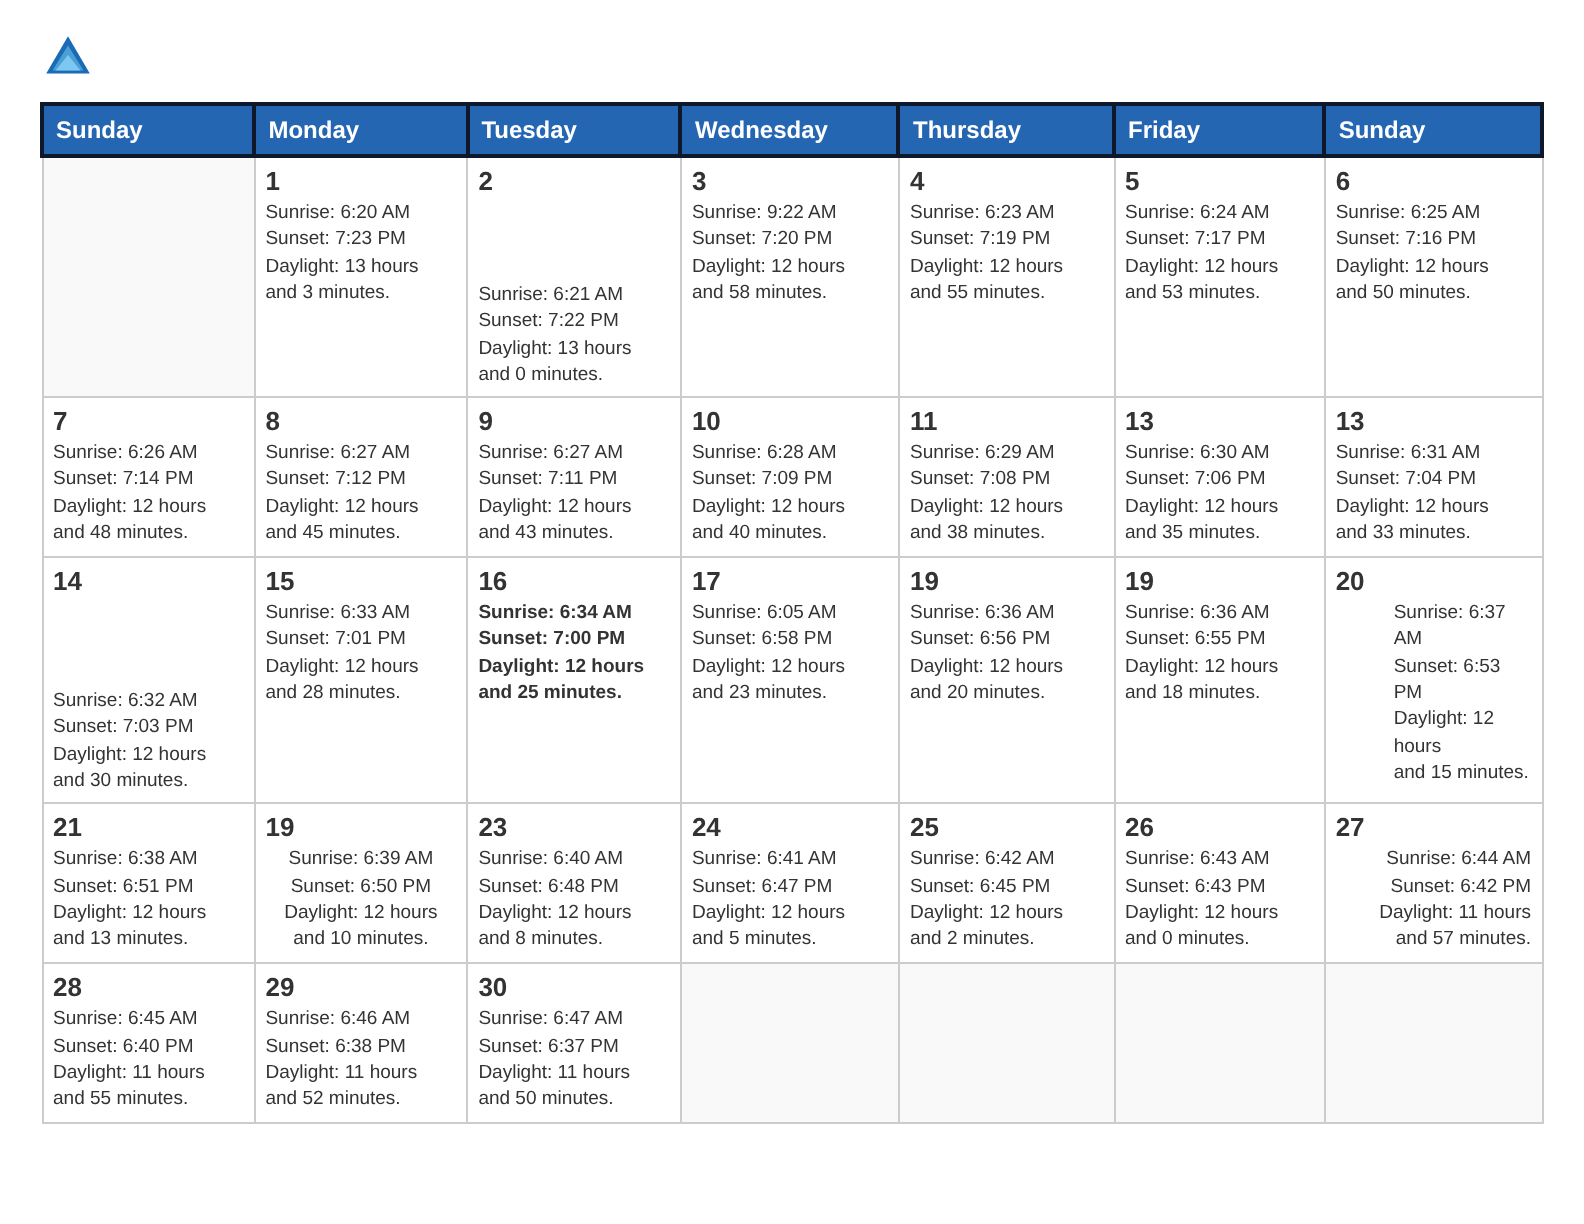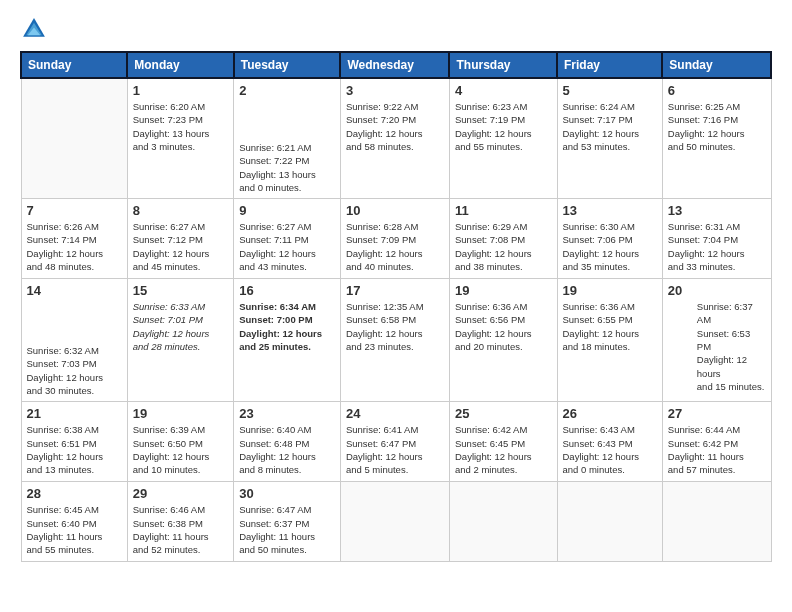--- a/index.html
+++ b/index.html
@@ -223,35 +223,35 @@
         <tr>
           <td>
             <span class="day-number">14</span>
             <div class="day-info" style="white-space: pre-line; margin-top: 46px;">Sunrise: 6:32 AM
 Sunset: 7:03 PM
 Daylight: 12 hours
 and 30 minutes.</div>
           </td>
           <td>
             <span class="day-number">15</span>
-            <div class="day-info" style="white-space: pre-line; font-style: italic;">Sunrise: 6:33 AM
+            <div class="day-info" style="white-space: pre-line;">Sunrise: 6:33 AM
 Sunset: 7:01 PM
 Daylight: 12 hours
 and 28 minutes.</div>
           </td>
           <td>
             <span class="day-number">16</span>
             <div class="day-info" style="white-space: pre-line; font-weight: bold;">Sunrise: 6:34 AM
 Sunset: 7:00 PM
 Daylight: 12 hours
 and 25 minutes.</div>
           </td>
           <td>
             <span class="day-number">17</span>
-            <div class="day-info" style="white-space: pre-line;">Sunrise: 12:35 AM
+            <div class="day-info" style="white-space: pre-line;">Sunrise: 6:05 AM
 Sunset: 6:58 PM
 Daylight: 12 hours
 and 23 minutes.</div>
           </td>
           <td>
             <span class="day-number">19</span>
             <div class="day-info" style="white-space: pre-line;">Sunrise: 6:36 AM
 Sunset: 6:56 PM
 Daylight: 12 hours
 and 20 minutes.</div>
@@ -274,21 +274,21 @@
         <tr>
           <td>
             <span class="day-number">21</span>
             <div class="day-info" style="white-space: pre-line;">Sunrise: 6:38 AM
 Sunset: 6:51 PM
 Daylight: 12 hours
 and 13 minutes.</div>
           </td>
           <td>
             <span class="day-number">19</span>
-            <div class="day-info" style="white-space: pre-line;">Sunrise: 6:39 AM
+            <div class="day-info" style="white-space: pre-line; text-align: center;">Sunrise: 6:39 AM
 Sunset: 6:50 PM
 Daylight: 12 hours
 and 10 minutes.</div>
           </td>
           <td>
             <span class="day-number">23</span>
             <div class="day-info" style="white-space: pre-line;">Sunrise: 6:40 AM
 Sunset: 6:48 PM
 Daylight: 12 hours
 and 8 minutes.</div>
@@ -309,21 +309,21 @@
           </td>
           <td>
             <span class="day-number">26</span>
             <div class="day-info" style="white-space: pre-line;">Sunrise: 6:43 AM
 Sunset: 6:43 PM
 Daylight: 12 hours
 and 0 minutes.</div>
           </td>
           <td>
             <span class="day-number">27</span>
-            <div class="day-info" style="white-space: pre-line;">Sunrise: 6:44 AM
+            <div class="day-info" style="white-space: pre-line; text-align: right;">Sunrise: 6:44 AM
 Sunset: 6:42 PM
 Daylight: 11 hours
 and 57 minutes.</div>
           </td>
         </tr>
         <tr>
           <td>
             <span class="day-number">28</span>
             <div class="day-info" style="white-space: pre-line;">Sunrise: 6:45 AM
 Sunset: 6:40 PM

